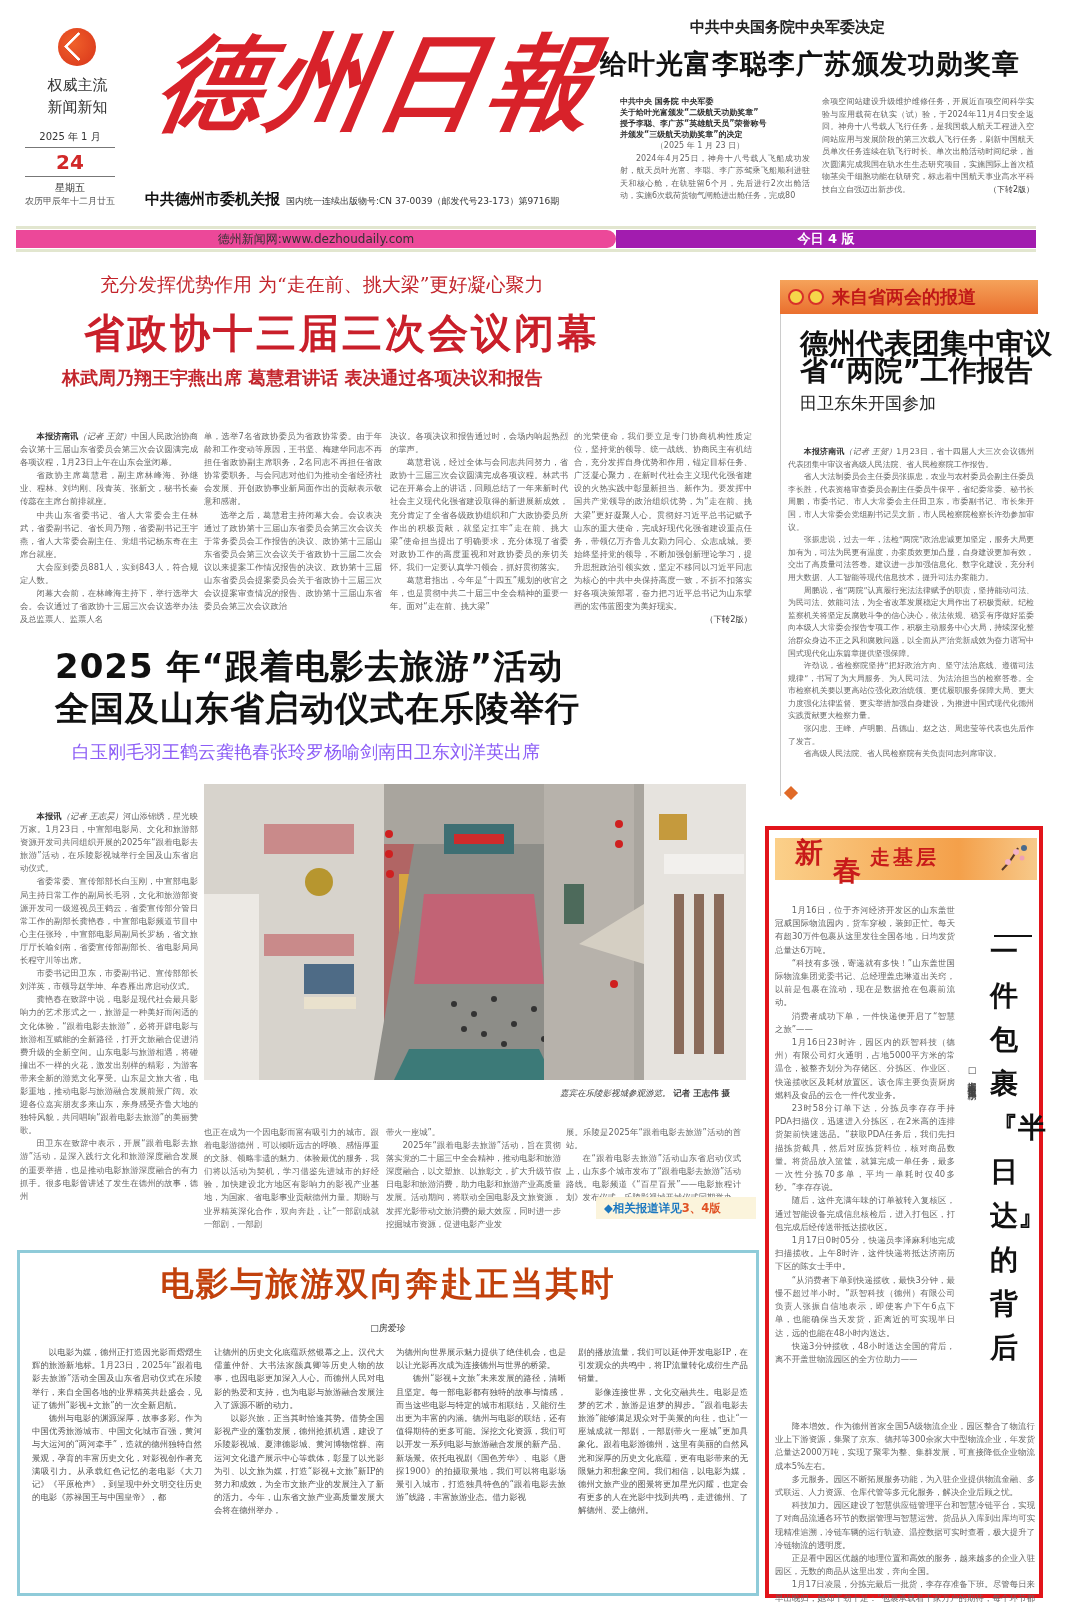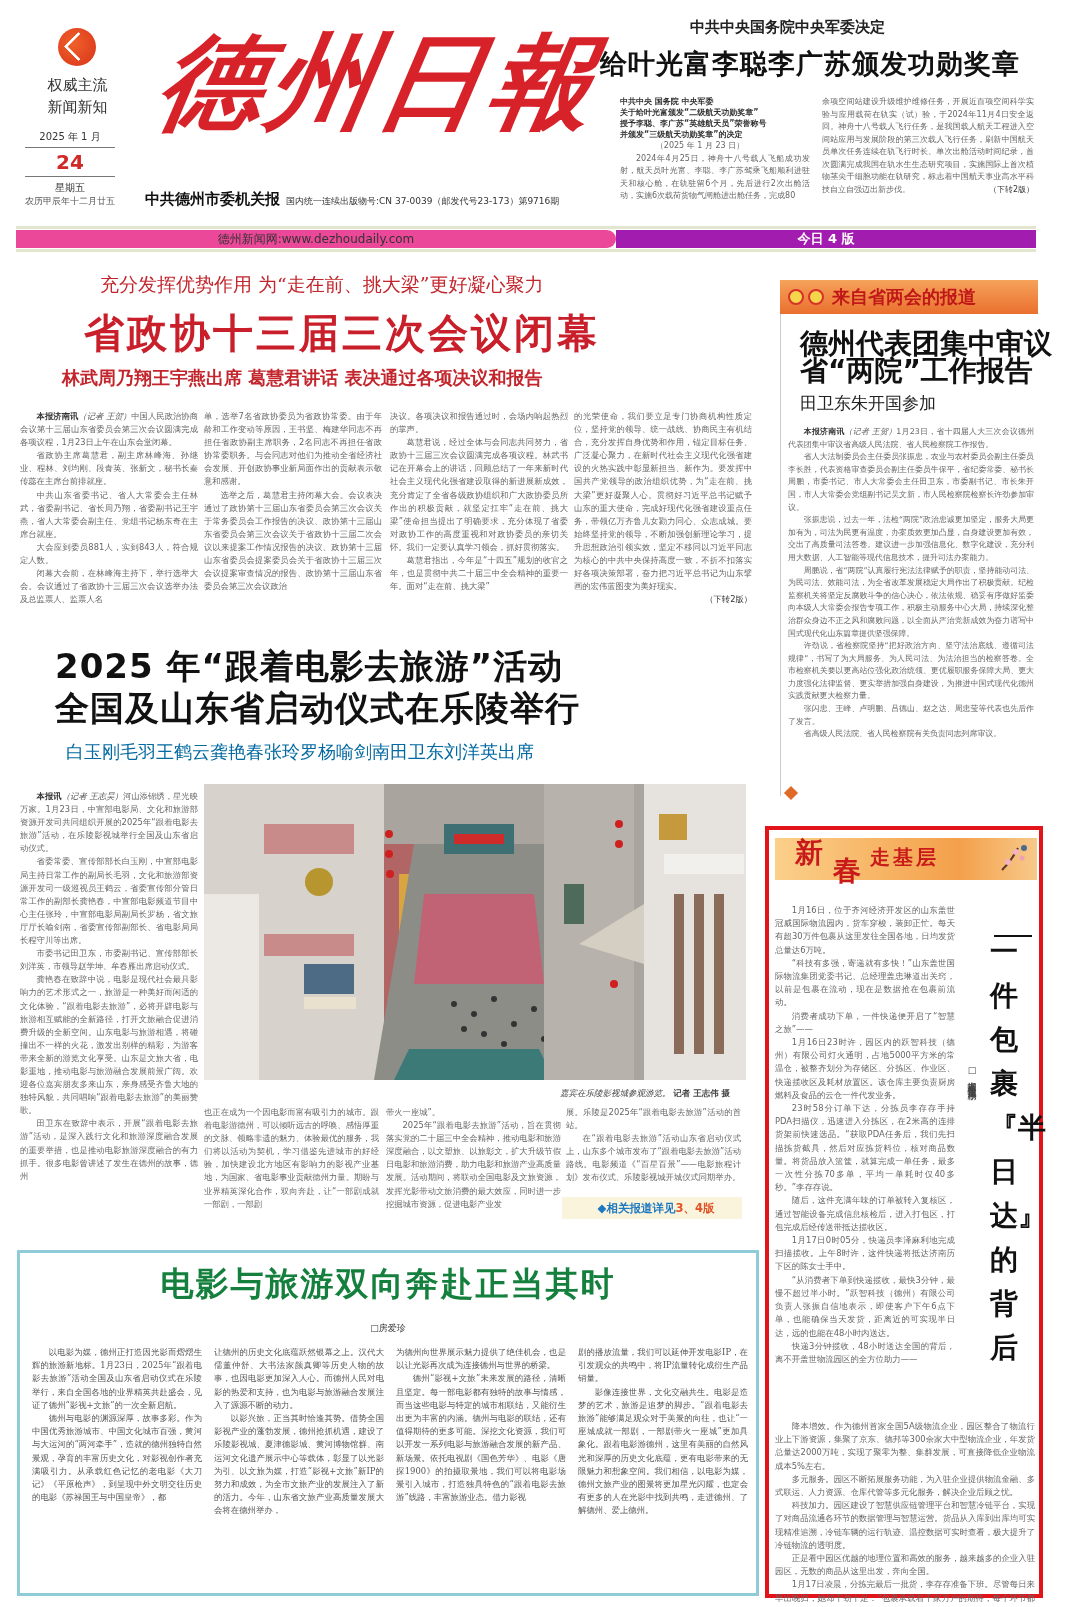--- a/index.html
+++ b/index.html
@@ -26,45 +26,45 @@
 
   
   .band { left: 16px; top: 226px; width: 1020px; height: 26px; }
   .band-line { position: absolute; left: 0; right: 0; height: 3px; background: #e2e6cf; }
   .band-left { position: absolute; left: 0; top: 4px; width: 600px; height: 18px; background: #ec4899; border-radius: 0 12px 12px 0; font-size: 12px; color: #333; text-align: center; line-height: 18px; }
   .band-right { position: absolute; left: 600px; top: 4px; right: 0; height: 18px; background: #a21caf; color: #fff; font-size: 13px; font-weight: bold; text-align: center; line-height: 18px; }
 
   
   .kicker-red { color: #c3252c; font-family: "DejaVu Serif", serif; }
   .headline-red { color: #c91f2a; font-weight: bold; }
-  .body-col { font-size: 8.3px; line-height: 13.1px; color: #666; text-align: justify; text-indent: 2em; }
+  .body-col { font-size: 8.3px; line-height: 13.1px; color: #666; text-align: justify; text-indent: 2em; margin-top: 20px; }
   .body-col p { margin: 0; }
   .body-col b { color: #333; }
 
   
   .side-banner { left: 780px; top: 280px; width: 258px; height: 34px; background: linear-gradient(180deg, #f5a25a, #ea6f2e); display: flex; align-items: center; gap: 4px; padding-left: 8px; }
   .emblem { width: 16px; height: 16px; border-radius: 50%; background: #f5d64a; border: 2px solid #d8302a; }
   .side-banner-text { color: #c01818; font-size: 18px; font-weight: bold; margin-left: 4px; }
   .side-box { left: 780px; top: 314px; width: 258px; height: 482px; border-left: 1px solid #ccc; }
   .side-headline { left: 800px; top: 330px; font-size: 28px; font-weight: bold; color: #111; line-height: 27px; }
   .side-sub { left: 800px; top: 392px; font-size: 17px; color: #222; font-family: "DejaVu Serif", serif; }
   .orange-diamond { left: 786px; top: 788px; width: 10px; height: 10px; background: #e06a28; transform: rotate(45deg); }
 
   
   .film-headline { left: 55px; top: 645px; font-size: 34px; font-weight: bold; color: #111; line-height: 42px; letter-spacing: 1px; }
-  .film-sub { left: 66px; top: 740px; font-size: 18px; color: #0369a1; font-family: "DejaVu Serif", serif; }
+  .film-sub { left: 72px; top: 740px; font-size: 18px; color: #8b5cf6; font-family: "DejaVu Serif", serif; }
   .photo { left: 204px; top: 784px; width: 542px; height: 296px; overflow: hidden; background: #b9b5ad; }
   .caption { left: 560px; top: 1088px; font-size: 8.5px; color: #444; font-style: italic; }
   .caption b { font-style: normal; }
-  .related { left: 562px; top: 1197px; width: 180px; height: 22px; background: #fbf4dc; color: #1c78c0; font-size: 11.5px; font-weight: bold; line-height: 22px; padding-left: 8px; text-align: center; }
+  .related { left: 596px; top: 1197px; width: 160px; height: 22px; background: #fbf4dc; color: #1c78c0; font-size: 11.5px; font-weight: bold; line-height: 22px; padding-left: 8px; }
   .related span.num { color: #e05225; }
 
   
   .comment-box { left: 17px; top: 1250px; width: 742px; height: 346px; border: 3px solid #8fcbd9; }
-  .comment-title { left: 17px; top: 1262px; width: 742px; text-align: center; font-size: 33px; font-weight: bold; color: #15803d; font-family: "DejaVu Serif", serif; letter-spacing: 2px; }
+  .comment-title { left: 17px; top: 1262px; width: 742px; text-align: center; font-size: 33px; font-weight: bold; color: #c2410c; font-family: "DejaVu Serif", serif; letter-spacing: 2px; }
   .comment-byline { left: 17px; top: 1322px; width: 742px; text-align: center; font-size: 9px; color: #333; }
   .comment-col { font-size: 8.4px; line-height: 13.2px; color: #555; text-align: justify; font-family: "DejaVu Serif", serif; }
   .comment-col p { text-indent: 2em; }
 
   
   .spring-box { left: 765px; top: 826px; width: 278px; height: 772px; border: 4px solid #e2141a; }
   .spring-banner { left: 775px; top: 838px; width: 262px; height: 42px; background: linear-gradient(90deg, #fbd08a, #f4a04a 70%, #f7c98a); }
   .spring-xin { left: 795px; top: 834px; font-size: 28px; color: #c81a1a; font-weight: bold; font-family: "DejaVu Serif", serif; }
   .spring-chun { left: 833px; top: 852px; font-size: 28px; color: #c81a1a; font-weight: bold; font-family: "DejaVu Serif", serif; }
   .spring-zou { left: 870px; top: 844px; font-size: 20px; color: #c81a1a; font-weight: bold; letter-spacing: 3px; font-family: "DejaVu Serif", serif; }

